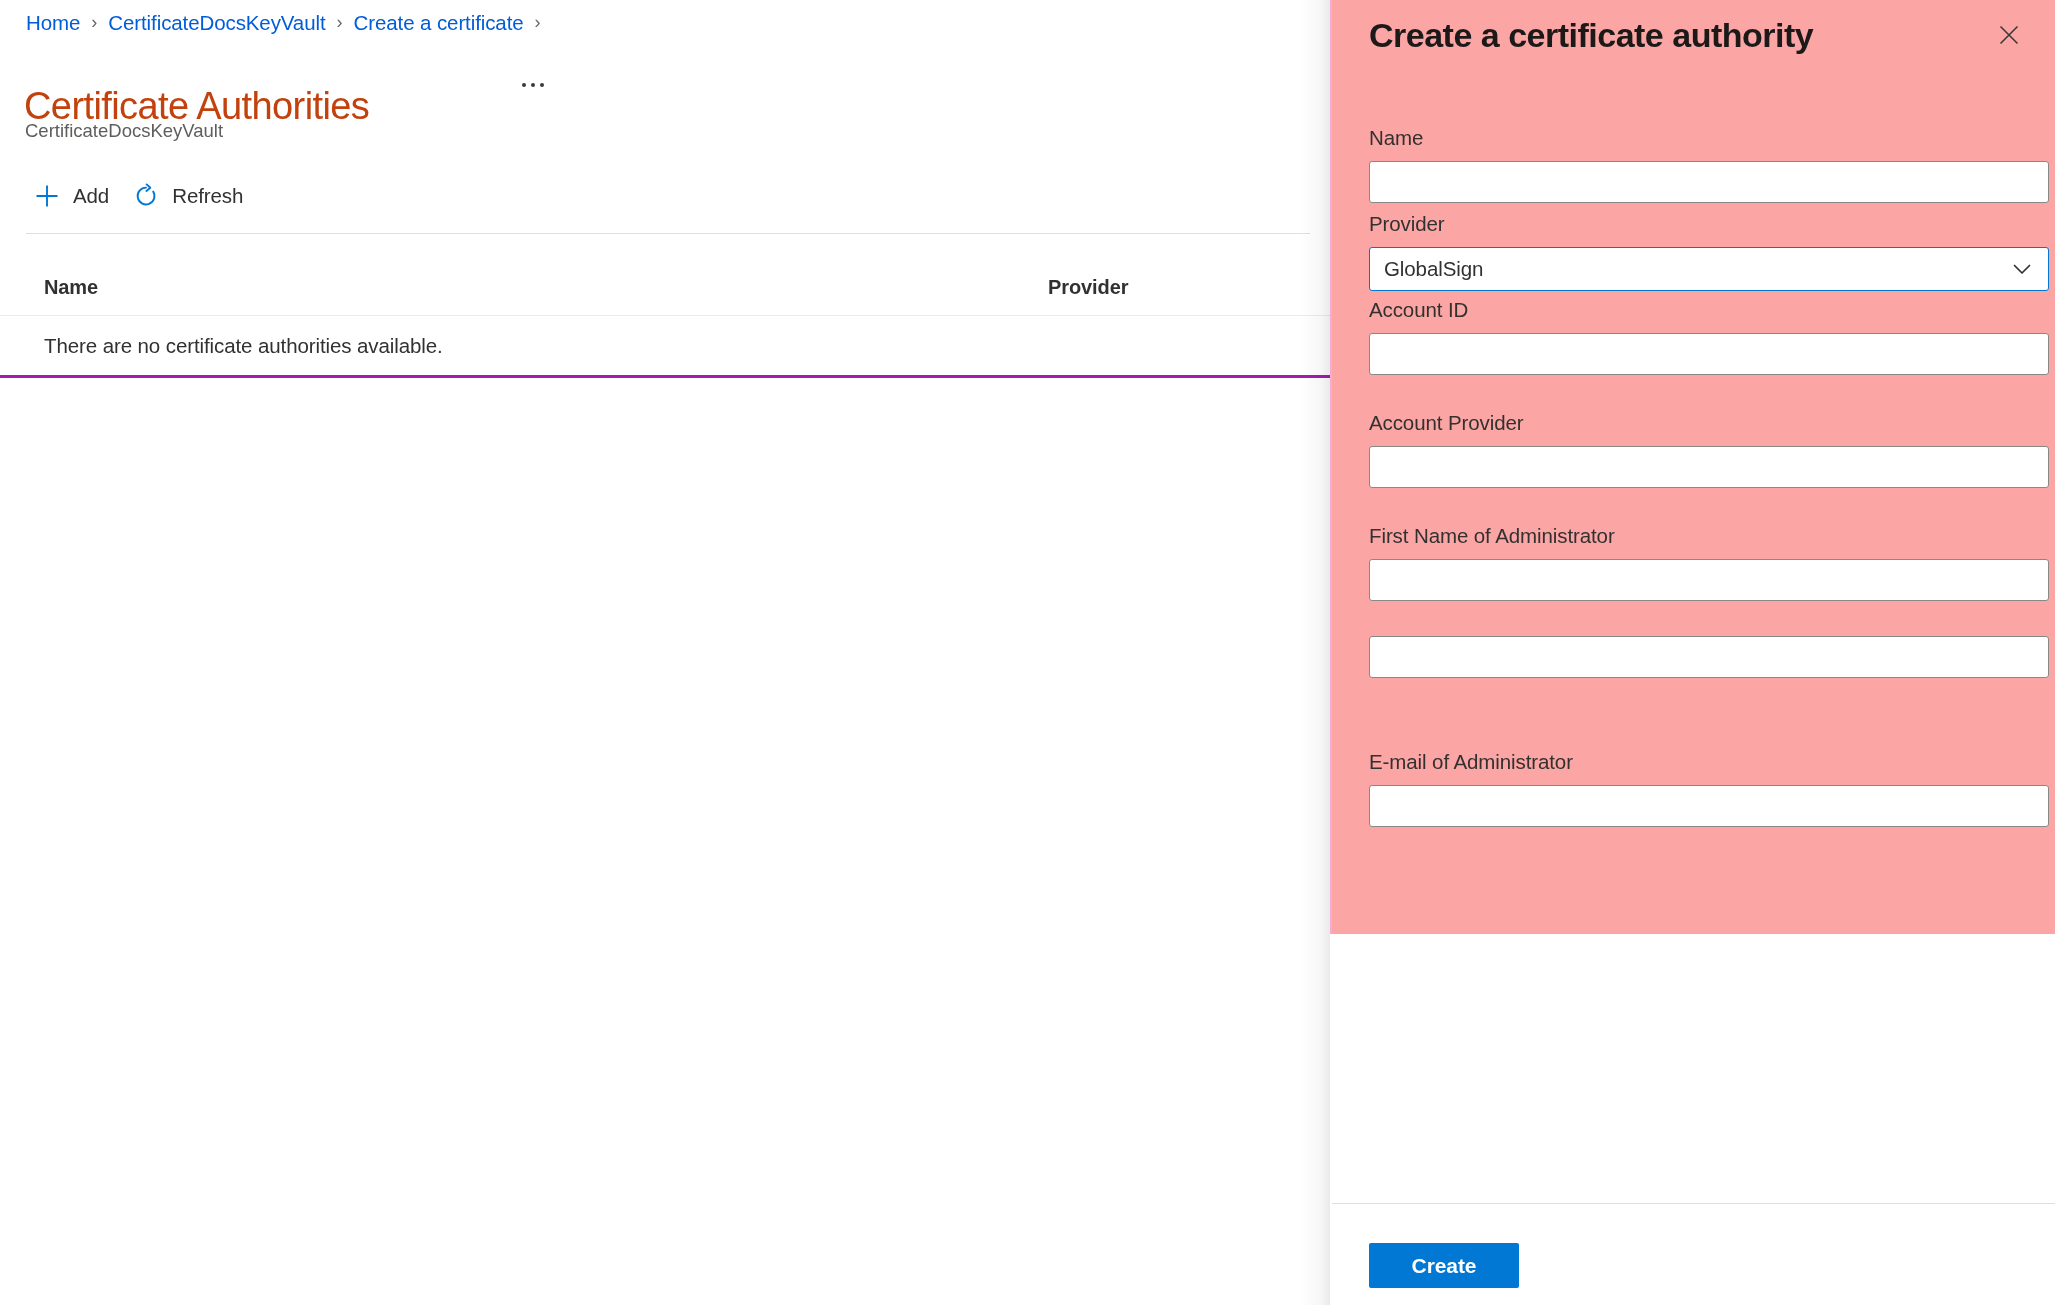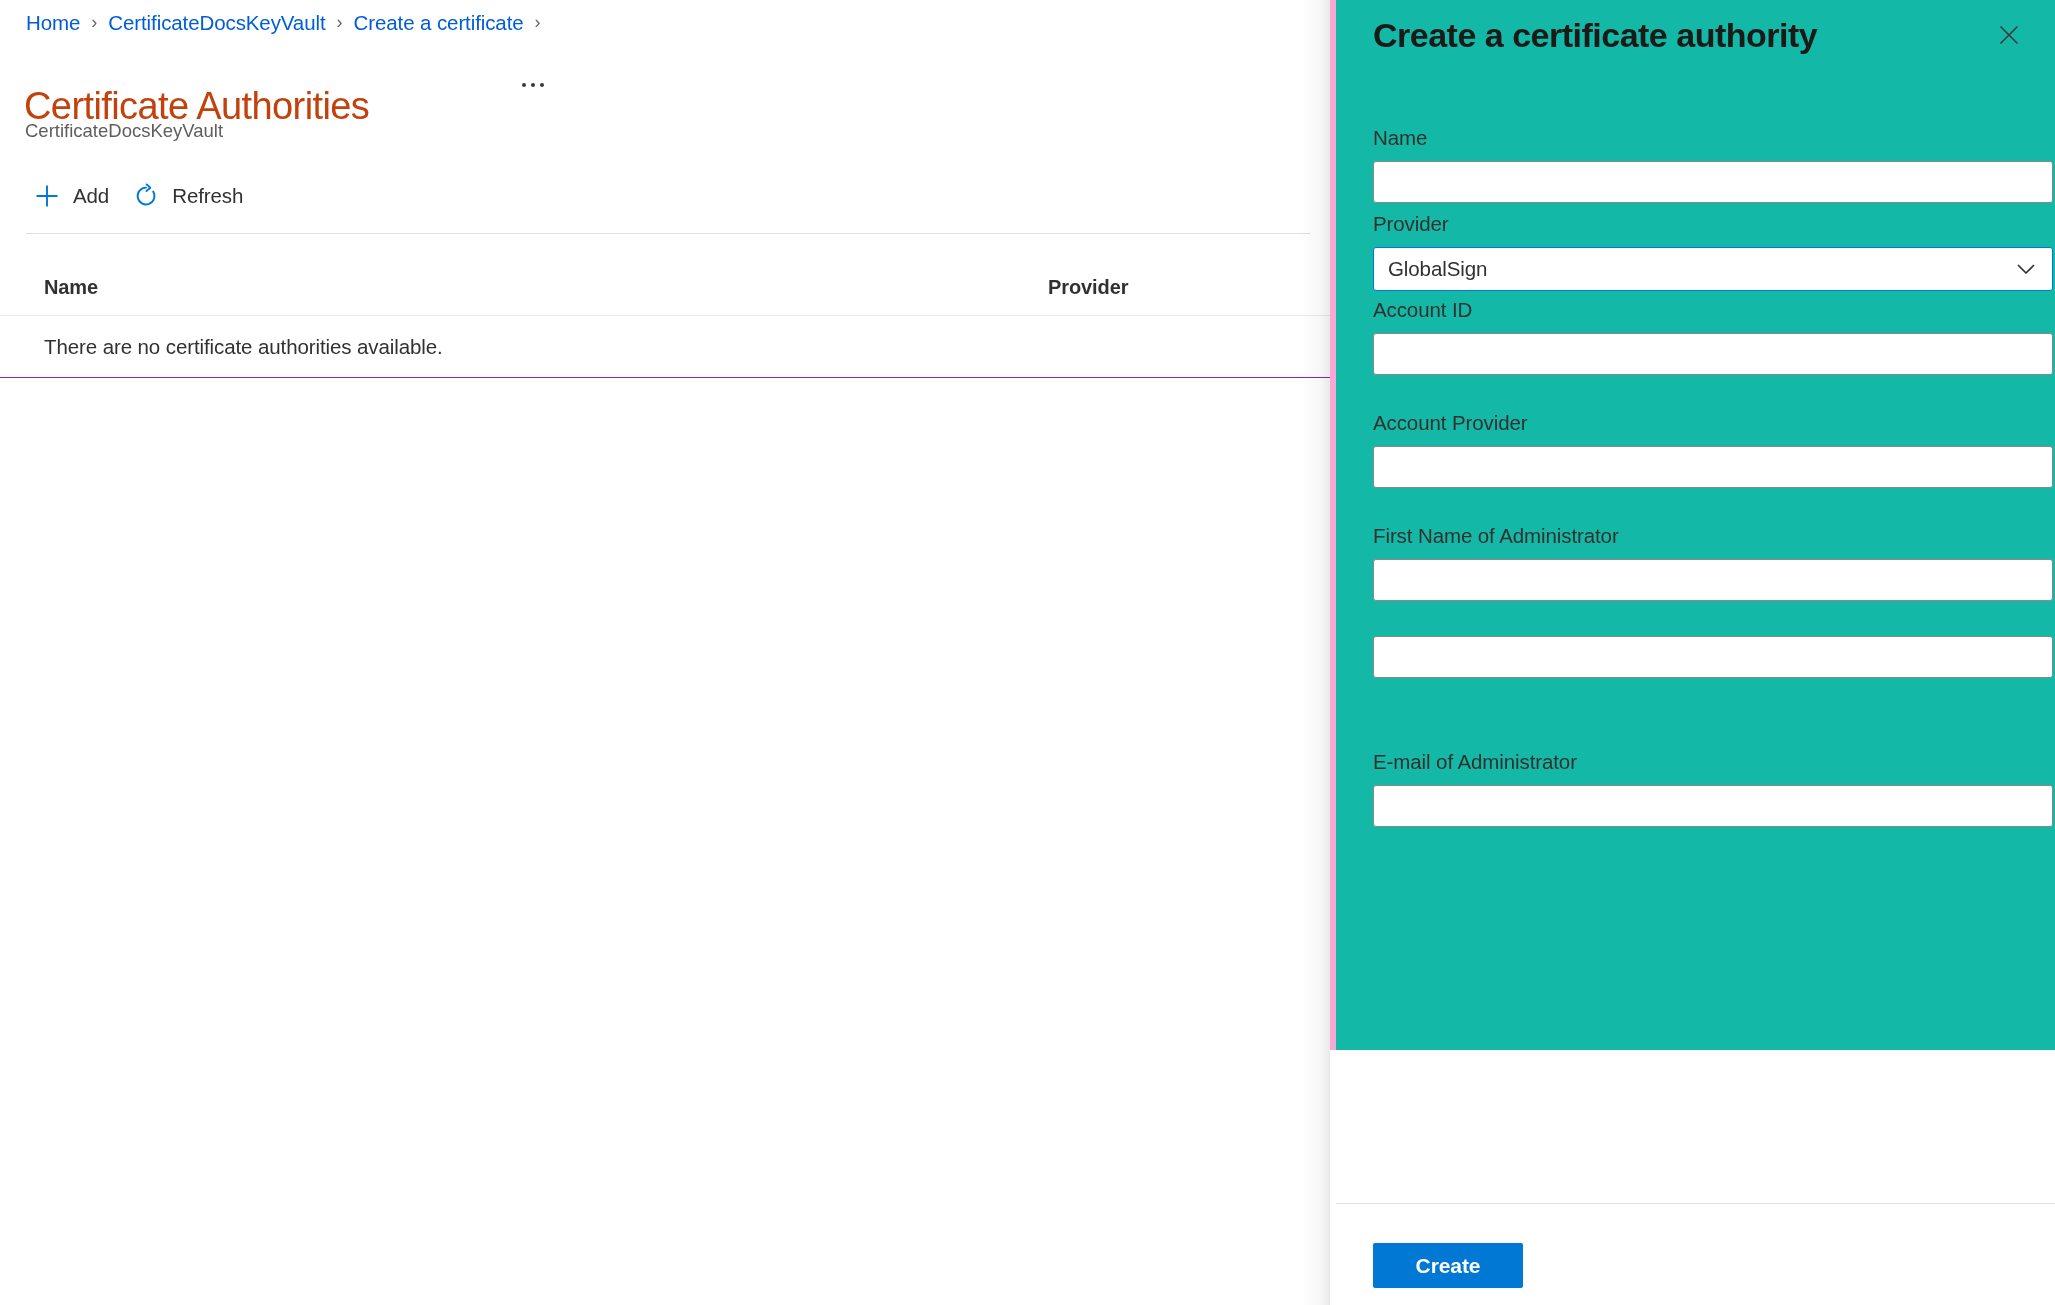--- a/index.html
+++ b/index.html
@@ -146,21 +146,21 @@
     width: 1330px;
   }
   .grid-header {
     position: relative;
     height: 58px;
     border-bottom: 1px solid #edebe9;
   }
   .grid-row {
     position: relative;
     height: 62px;
-    border-bottom: 1px solid #a21caf;
+    border-bottom: 3px solid #a21caf;
   }
   .col-name {
     position: absolute;
     left: 44px;
     top: 50%;
     transform: translateY(-50%);
     white-space: nowrap;
   }
   .col-provider {
     position: absolute;
@@ -192,23 +192,23 @@
     width: 30px;
     height: 1305px;
     background: linear-gradient(to right, rgba(255,255,255,0) 0%, rgba(0,0,0,0.035) 70%, rgba(0,0,0,0.085) 100%);
     pointer-events: none;
   }
   .pane {
     position: absolute;
     left: 1330px;
     top: 0;
     width: 725px;
-    height: 1050px;
-    background: #14b8a6;
-    border-left: 6px solid #f9a8d4;
+    height: 934px;
+    background: #fca5a5;
+    border-left: 2px solid #f9a8d4;
   }
 
   .pane-header {
     position: absolute;
     left: 0; top: 0;
     width: 100%;
     height: 78px;
   }
   .pane-title {
     position: absolute;

